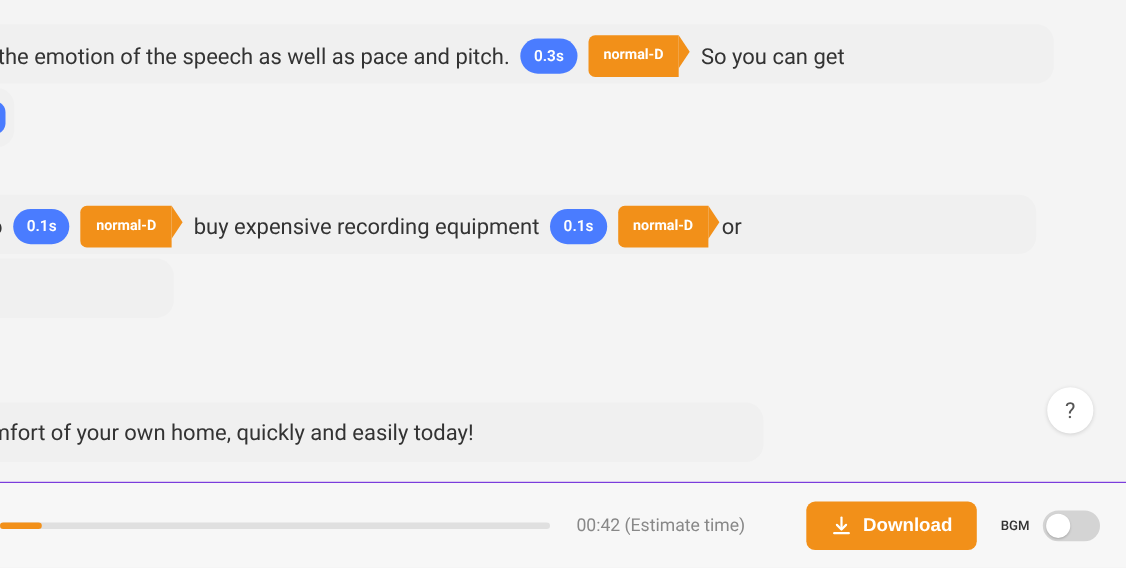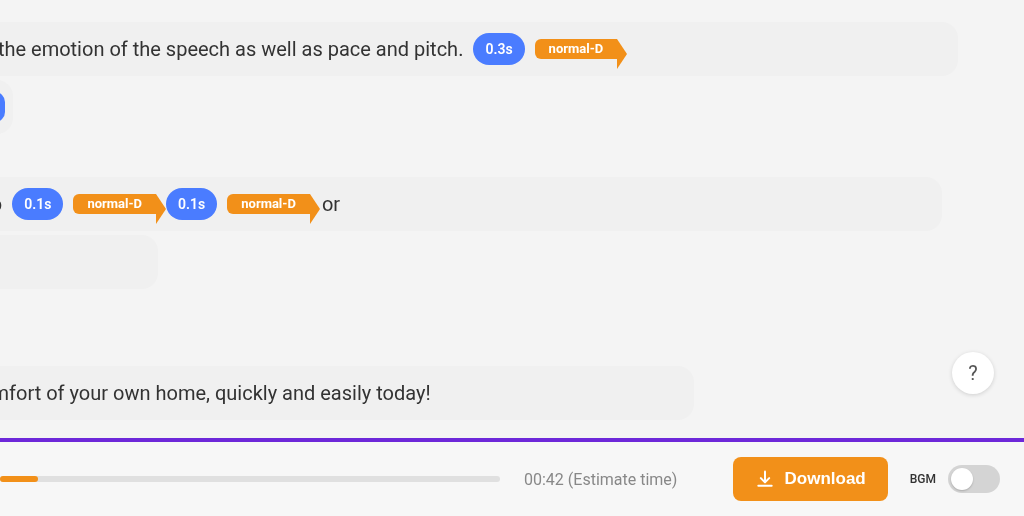--- a/index.html
+++ b/index.html
@@ -49,21 +49,21 @@
       font-size:14px;
       font-weight:600;
       cursor:pointer;
     }
     .pill-blue.stub { width:10px; min-width:10px; padding:0; border-radius:0 16px 16px 0; }
 
     
     .tag-orange {
       display:inline-flex;
       align-items:center;
-      height:20px;
+      height:38px;
       padding:0 14px;
       background:#f29019;
       color:#fff;
       font-size:13px;
       font-weight:700;
       border-radius:6px 0 0 6px;
       position:relative;
       cursor:pointer;
     }
     .tag-orange::after {
@@ -74,21 +74,21 @@
       border-top:15px solid transparent;
       border-bottom:15px solid transparent;
       border-left:10px solid #f29019;
     }
 
     
     .bottom {
       position:absolute;
       left:0; right:0; bottom:0;
       height:78px;
-      border-top:4px solid #6d28d9;
+      border-top:1px solid #6d28d9;
       background:#f7f7f7;
       display:flex;
       align-items:center;
       padding:0 24px 0 0;
     }
     .progress {
       position:relative;
       flex:0 0 500px;
       height:6px;
       background:#e0e0e0;
@@ -153,30 +153,32 @@
   </style>
 </head>
 <body>
 
 <div class="canvas">
 
   <div class="card row1">
     <span class="seg">ou to adjust the emotion of the speech as well as pace and pitch.</span>
     <span class="pill-blue">0.3s</span>
     <span class="tag-orange">normal-D</span>
+    <span class="seg" style="margin-left:10px">So you can get</span>
   </div>
 
   <div class="card row2">
     <span class="pill-blue stub"></span>
   </div>
 
   <div class="card row3">
     <span class="seg">need to rent a studio</span>
     <span class="pill-blue">0.1s</span>
     <span class="tag-orange">normal-D</span>
+    <span class="seg" style="margin-left:10px">buy expensive recording equipment</span>
     <span class="pill-blue">0.1s</span>
     <span class="tag-orange">normal-D</span>
     <span class="seg" style="margin-left:2px">or</span>
   </div>
 
   <div class="card row4">
     
     
   </div>
 

